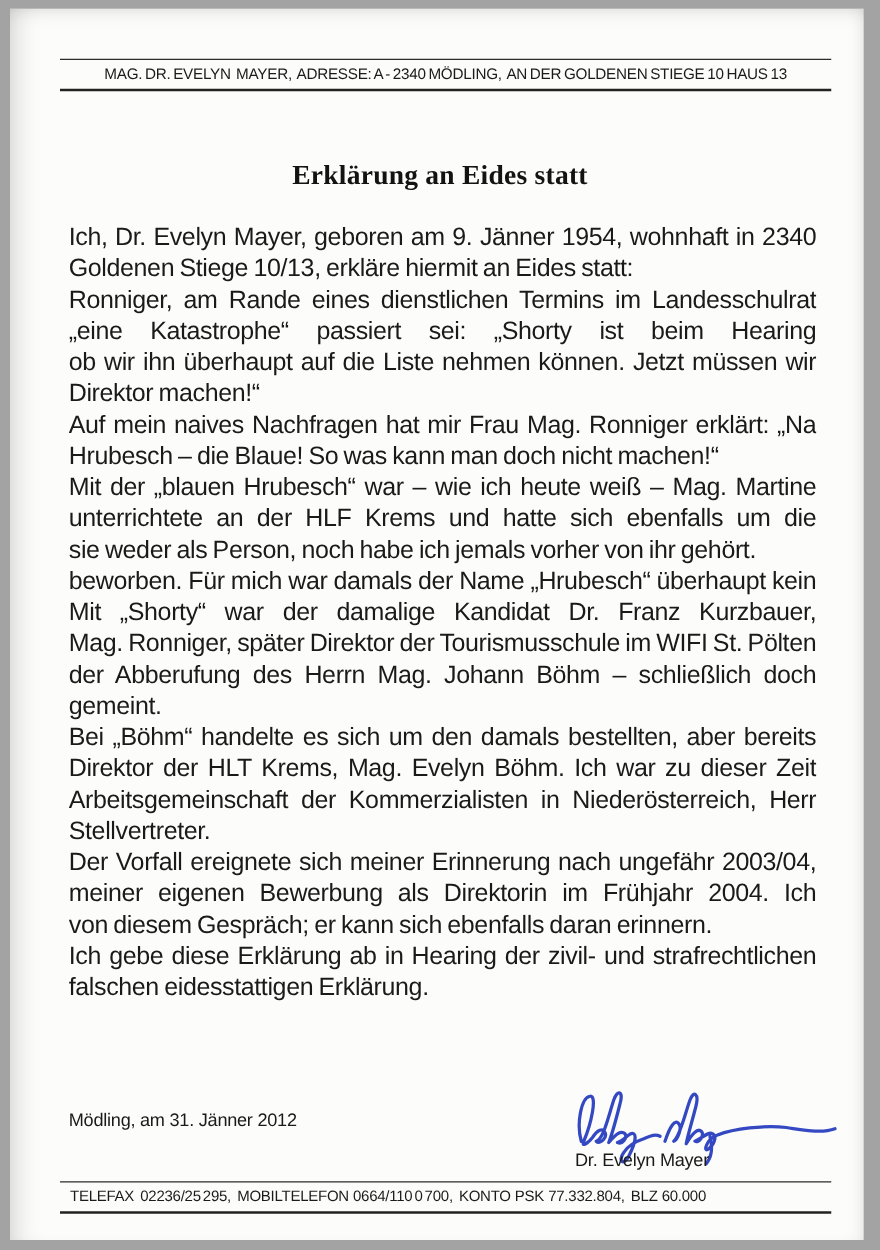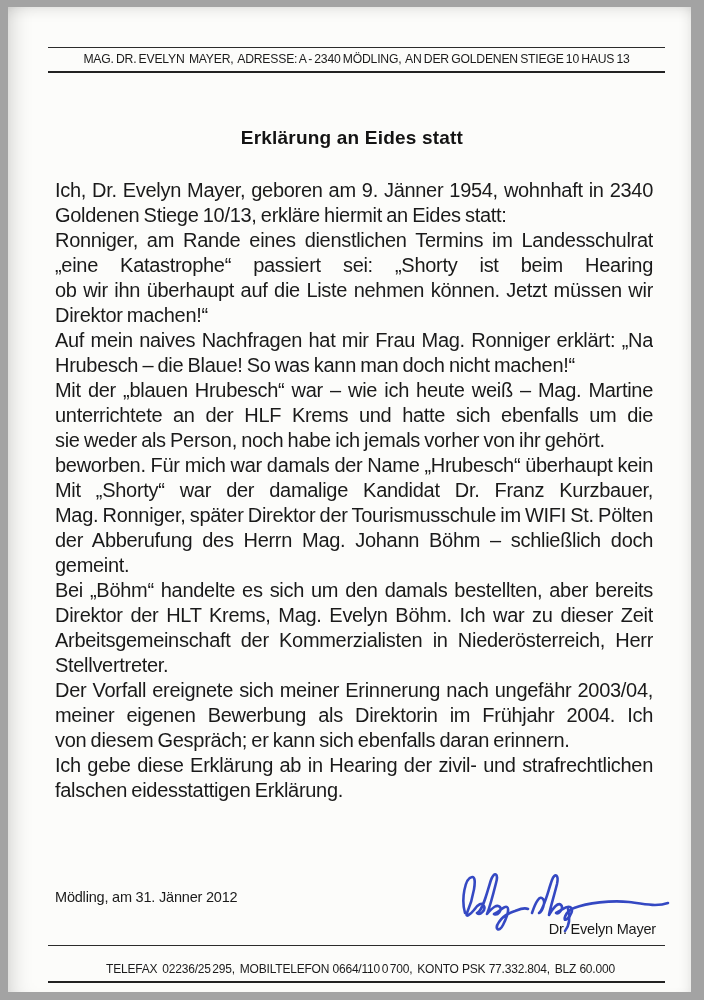--- a/index.html
+++ b/index.html
@@ -22,50 +22,50 @@
     position:absolute;top:40px;left:40px;right:26px;
     border-top:1.5px solid #2b2b2b;
     border-bottom:2.5px solid #222;
     padding:4px 0 5px 0;
     text-align:center;
     font-size:12.2px;letter-spacing:-0.2px;word-spacing:-1px;
     white-space:pre;color:#1b1b1b;
   }
   .doc-title{
     position:absolute;top:120px;left:5px;right:0;
-    text-align:center;font-weight:bold;font-size:19px;
-    letter-spacing:0.2px;color:#131313;
+    text-align:center;font-weight:bold;font-size:22px;
+    letter-spacing:0.2px;color:#131313;font-family:Liberation Serif, serif;
   }
   .body-text{
     position:absolute;top:171px;left:47px;width:598px;
     font-size:20px;letter-spacing:-0.3px;word-spacing:-1px;
     color:#1a1a1a;
   }
   .line{
     height:25px;line-height:25px;overflow:hidden;
     text-align:justify;text-align-last:justify;
   }
   .line.para-end{text-align-last:left;}
   .date-line{
     position:absolute;top:882px;left:47px;
     font-size:14.5px;letter-spacing:-0.2px;color:#1a1a1a;
   }
   .signatory{
     position:absolute;top:914px;left:452px;width:196px;
-    text-align:right;font-size:14.5px;letter-spacing:-0.2px;color:#1a1a1a;
+    text-align:left;font-size:14.5px;letter-spacing:-0.2px;color:#1a1a1a;
   }
   .signature{
     position:absolute;left:438px;top:860px;width:228px;height:68px;
   }
   .footer-band{
     position:absolute;top:938px;left:40px;right:26px;
     border-top:1.5px solid #2b2b2b;
     border-bottom:2.5px solid #222;
-    padding:16px 0 5px 8px;
-    text-align:center;
+    padding:4px 0 5px 8px;
+    text-align:left;
     font-size:12px;letter-spacing:-0.2px;word-spacing:-1.5px;
     white-space:pre;color:#1b1b1b;
   }
 </style>
 </head>
 <body>
 
 <div class="scan">
   <div class="paper">
 

